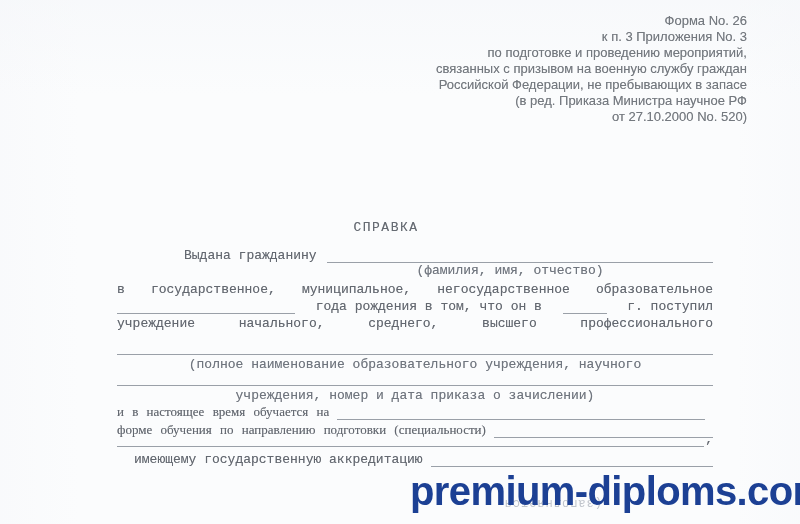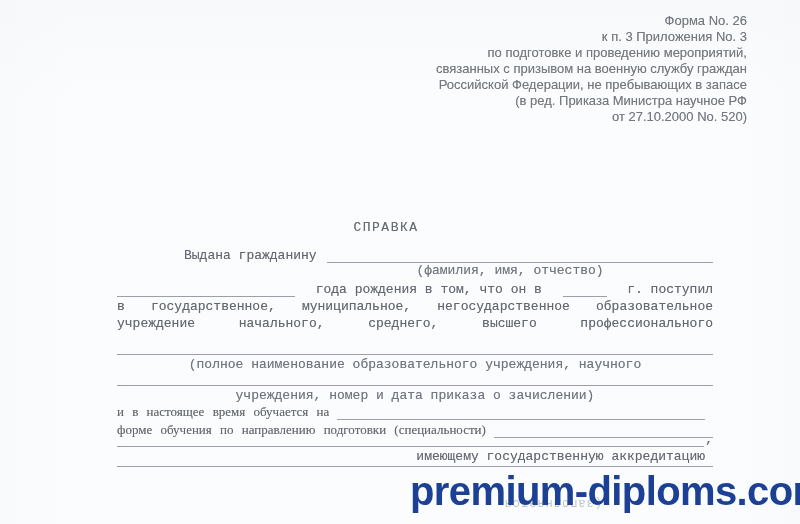--- a/index.html
+++ b/index.html
@@ -78,21 +78,21 @@
   .row-underline-hint { height: 16px; display: flex; }
   .row-underline-hint .spacer { width: 270px; }
   .row-underline-hint .hint { flex: 1; text-align: center; }
   .row-j { margin-top: 6px; }
   .row-study .blank { margin: 0 8px; }
   .row-formstudy { height: 18px; }
   .row-formstudy .blank { margin-left: 8px; }
   .row-comma { height: 9px; }
   .row-comma .comma { width: 9px; text-align: right; border-bottom: none; }
   .row-spec-hint { height: 15px; }
-  .row-accred { margin-top: 2px; height: 18px; flex-direction: column; }
+  .row-accred { margin-top: 2px; height: 18px; }
   .row-accred .label { margin-left: 17px; padding-right: 8px; }
 
   
   .bleedthrough {
     position: absolute;
     top: 496px;
     left: 452px;
     width: 150px;
     font-size: 12px;
     color: rgba(142,150,162,0.55);
@@ -138,32 +138,32 @@
     <div class="row row-issued">
       <span class="label">Выдана гражданину</span>
       <span class="blank fill"></span>
     </div>
 
     <div class="row-fio">
       <span class="spacer"></span>
       <span class="hint">(фамилия, имя, отчество)</span>
     </div>
 
+    <div class="row">
+      <span class="just fill">в государственное, муниципальное, негосударственное образовательное</span>
+    </div>
+
     <div class="row row-birth">
       <span class="blank blank-a"></span>
       <span>года рождения в том, что он в</span>
       <span class="blank blank-b"></span>
       <span>г. поступил</span>
     </div>
 
     <div class="row">
-      <span class="just fill">в государственное, муниципальное, негосударственное образовательное</span>
-    </div>
-
-    <div class="row">
       <span class="just fill">учреждение начального, среднего, высшего профессионального</span>
     </div>
 
 
     <div class="row-underline-hint">
       <span class="spacer"></span>
     </div>
 
     <div class="row lineonly">
       <span class="blank fill"></span>

